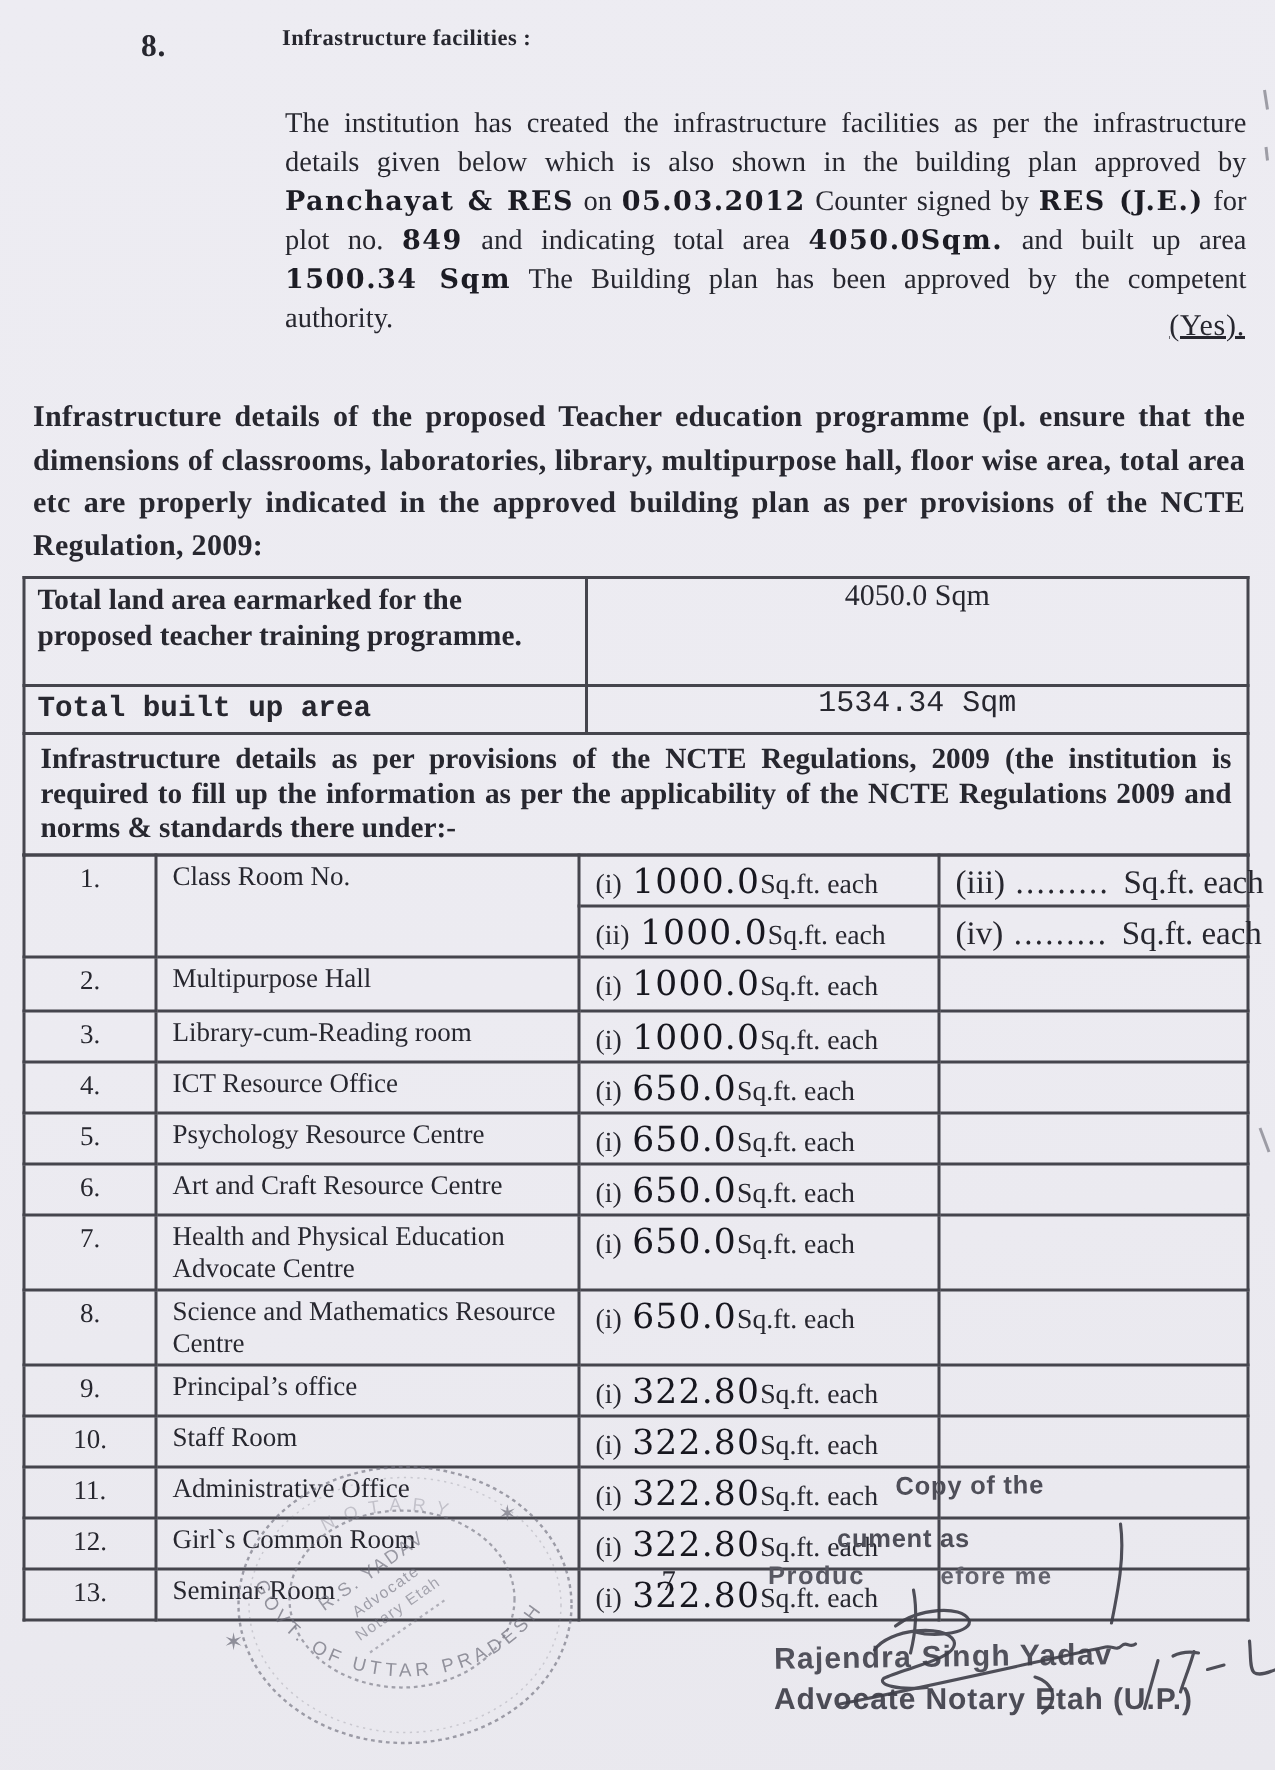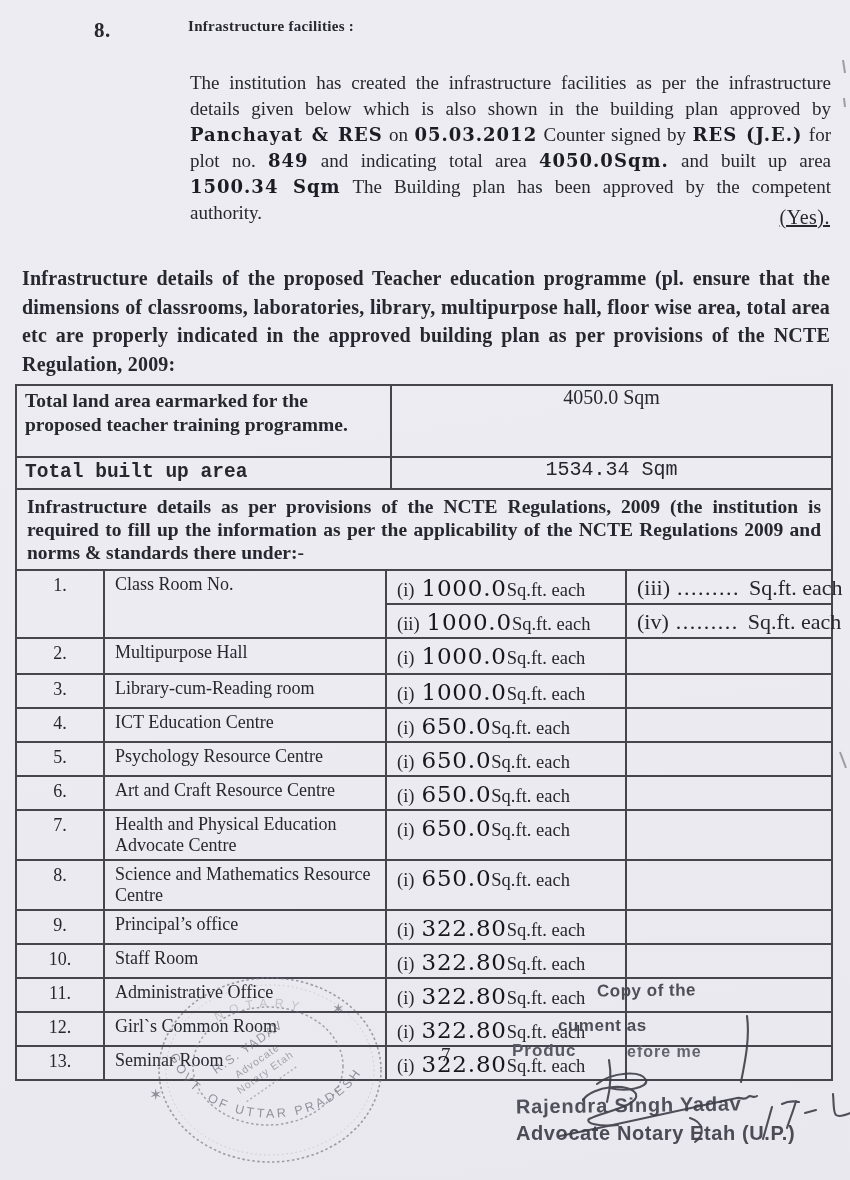--- a/index.html
+++ b/index.html
@@ -100,21 +100,21 @@
         <td class="cv2"></td>
       </tr>
       <tr class="h1">
         <td class="no">3.</td>
         <td class="nm">Library-cum-Reading room</td>
         <td class="cv"><span class="pre">(i)</span><span class="v">1000.0</span><span>Sq.ft. each</span></td>
         <td class="cv2"></td>
       </tr>
       <tr class="h1">
         <td class="no">4.</td>
-        <td class="nm">ICT Education Centre</td>
+        <td class="nm">ICT Resource Office</td>
         <td class="cv"><span class="pre">(i)</span><span class="v">650.0</span><span>Sq.ft. each</span></td>
         <td class="cv2"></td>
       </tr>
       <tr class="h1">
         <td class="no">5.</td>
         <td class="nm">Psychology Resource Centre</td>
         <td class="cv"><span class="pre">(i)</span><span class="v">650.0</span><span>Sq.ft. each</span></td>
         <td class="cv2"></td>
       </tr>
       <tr class="h1">

